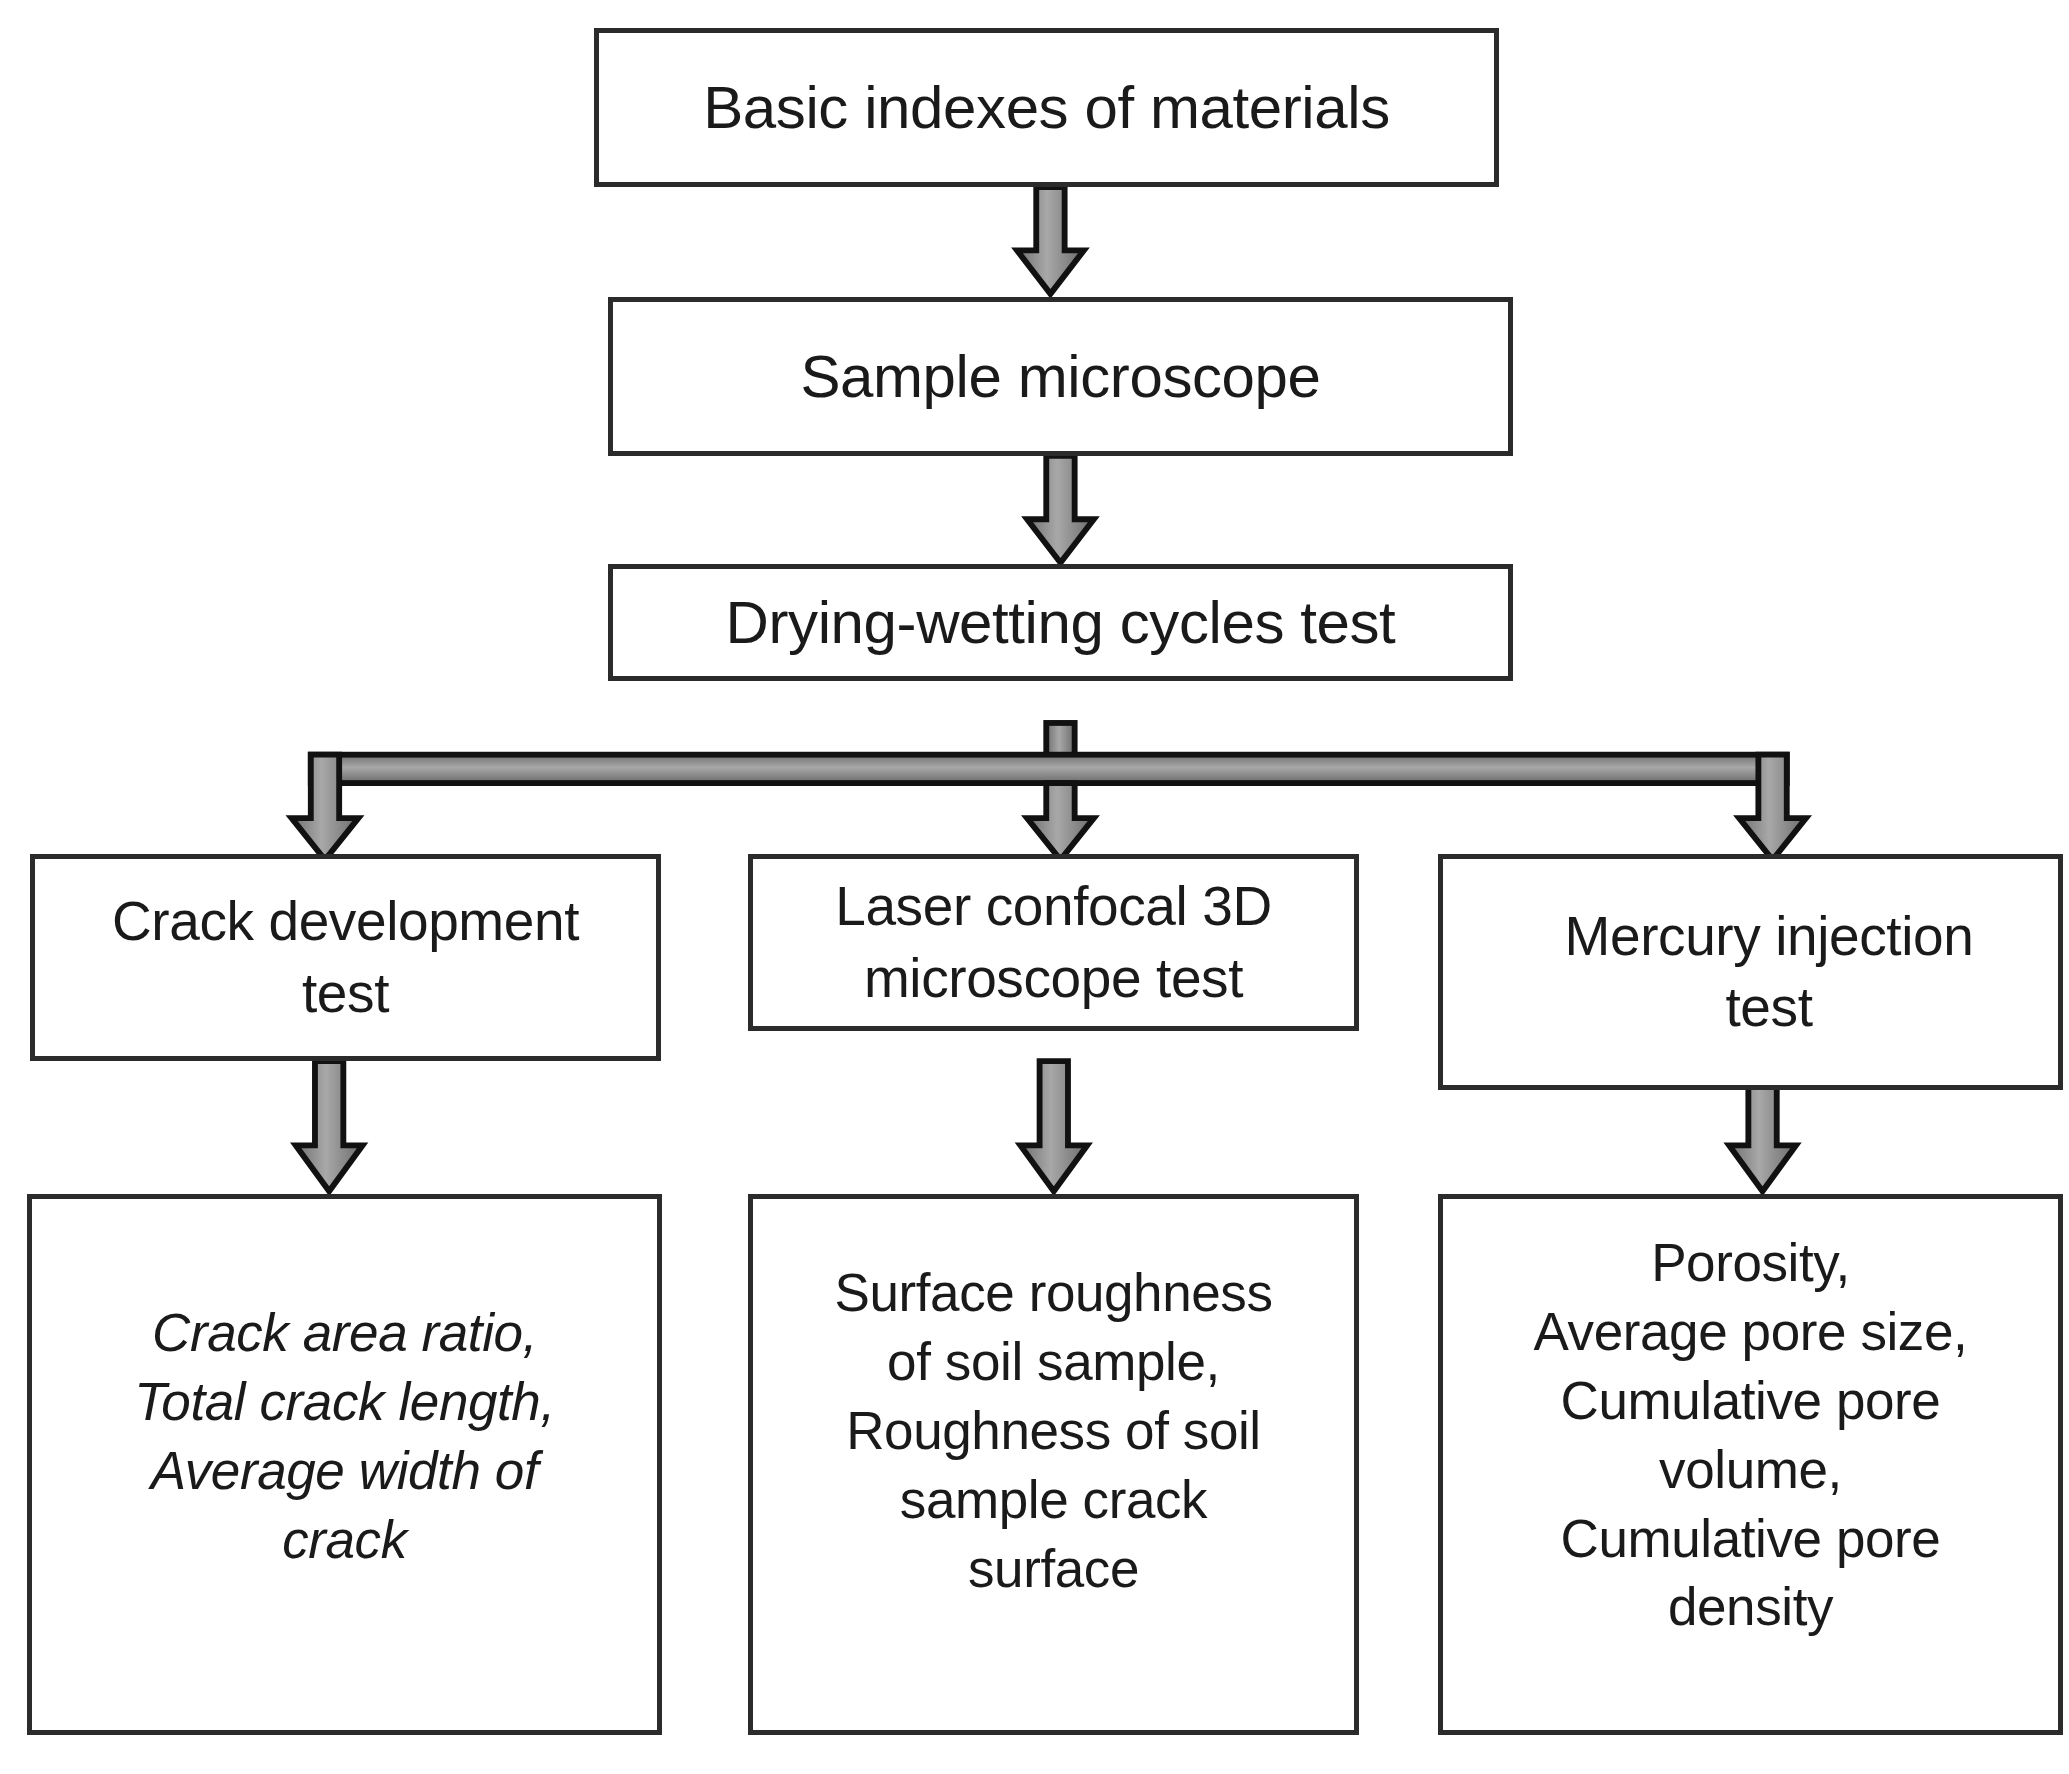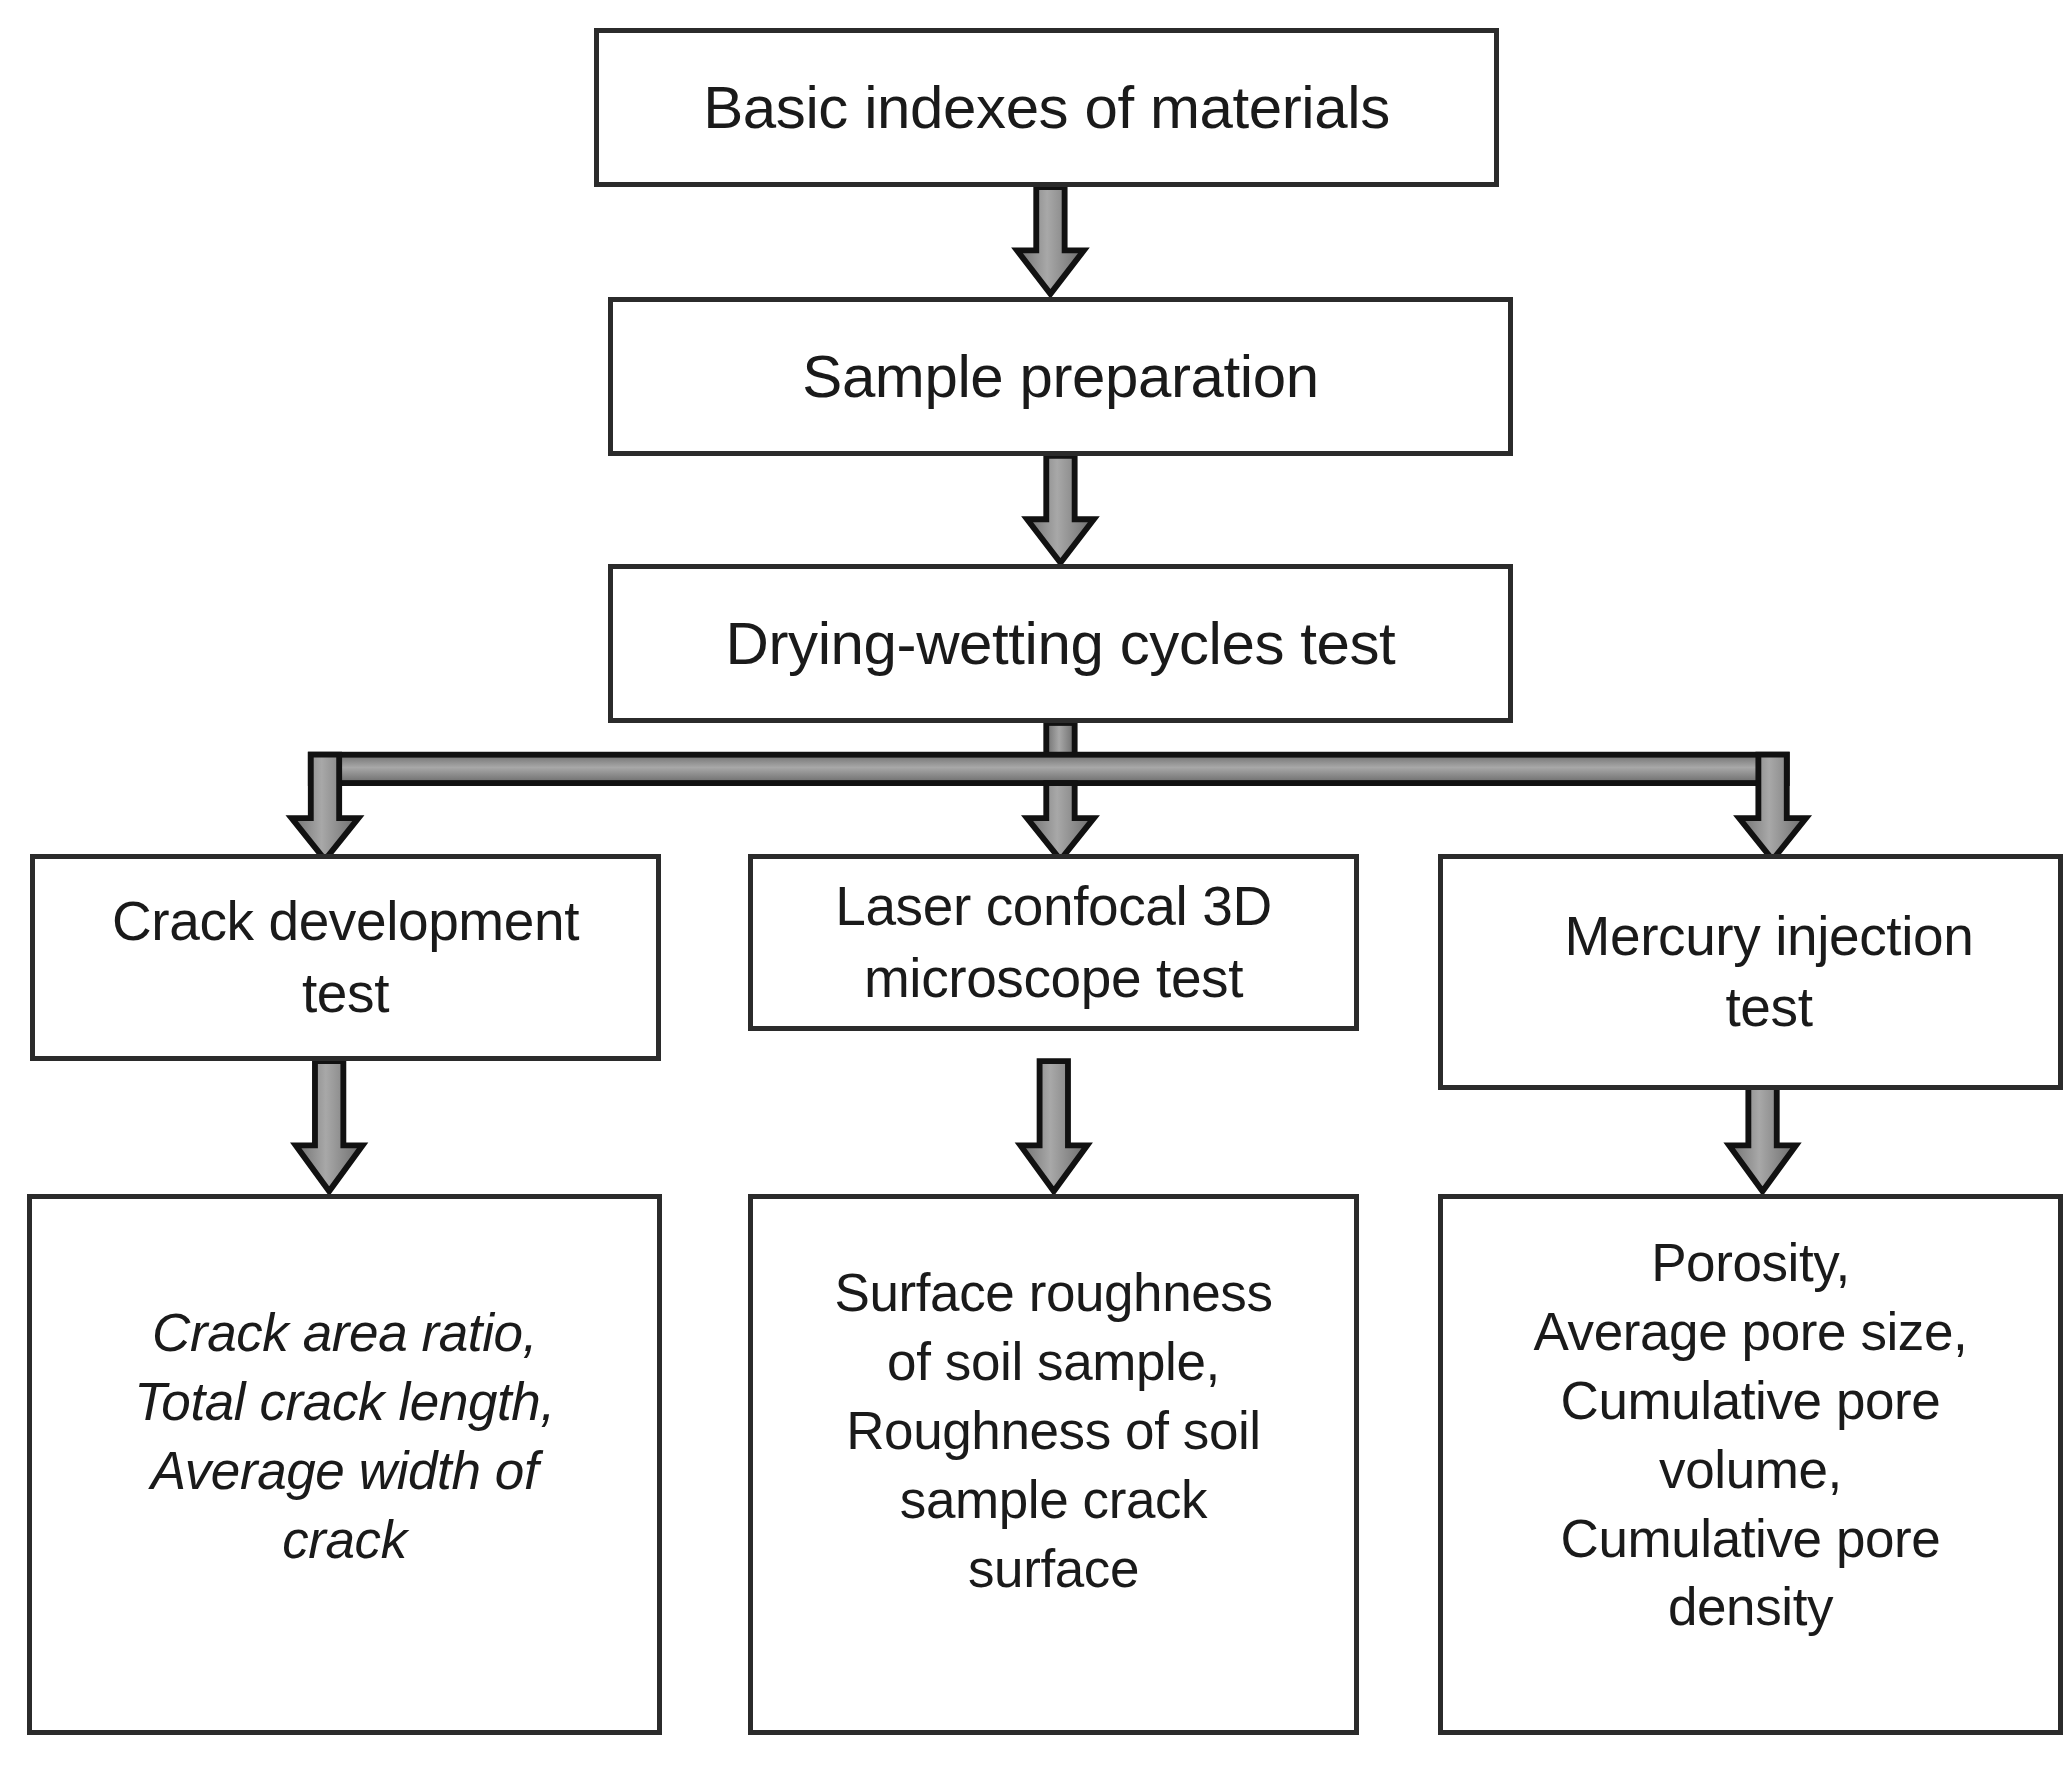--- a/index.html
+++ b/index.html
@@ -36,21 +36,21 @@
   .node .txt {
     display: block;
     width: 100%;
     padding: 0 11.7px;
     white-space: pre-line;
   }
 
   
   #node-basic-indexes   { left: 594px;  top: 28px;   width: 905px; height: 159px; font-size: 60px; }
   #node-sample-prep     { left: 608px;  top: 297px;  width: 905px; height: 159px; font-size: 60px; }
-  #node-drying-wetting  { left: 608px;  top: 564px;  width: 905px; height: 159px; font-size: 60px; }
+  #node-drying-wetting  { left: 608px;  top: 564px;  width: 905px; height: 117px; font-size: 60px; }
 
   
   #node-crack-test      { left: 30px;   top: 854px; width: 631px;  height: 207px; font-size: 55px; }
   #node-laser-test      { left: 748px;  top: 854px; width: 611px;  height: 177px; font-size: 55px; }
   #node-mercury-test    { left: 1438px; top: 854px; width: 625px;  height: 236px; font-size: 55px; padding-left: 37px; }
 
   
   #node-crack-results   { left: 27px;   top: 1194px; width: 635px;  height: 541px; font-size: 53px; align-items: flex-start; padding-top: 100px; font-style: italic; }
   #node-laser-results   { left: 748px;  top: 1194px; width: 611px;  height: 541px; font-size: 53px; align-items: flex-start; padding-top: 60px; }
   #node-mercury-results { left: 1438px; top: 1194px; width: 625px;  height: 541px; font-size: 53px; align-items: flex-start; padding-top: 30px; }
@@ -116,21 +116,21 @@
     <g>
       <path d="M 2094 1271 L 2128 1271 L 2128 1372 L 2151 1372 L 2111 1427 L 2071 1372 L 2094 1372 Z" fill="url(#shaftGrad)" stroke="#111" stroke-width="7" stroke-linejoin="miter"></path>
     </g>
   </svg>
 
   <div class="node" id="node-basic-indexes">
     <span class="txt">Basic indexes of materials</span>
   </div>
 
   <div class="node" id="node-sample-prep">
-    <span class="txt">Sample preparation</span>
+    <span class="txt">Sample microscope</span>
   </div>
 
   <div class="node" id="node-drying-wetting">
     <span class="txt">Drying-wetting cycles test</span>
   </div>
 
   <div class="node" id="node-crack-test">
     <span class="txt">Crack development
 test</span>
   </div>

